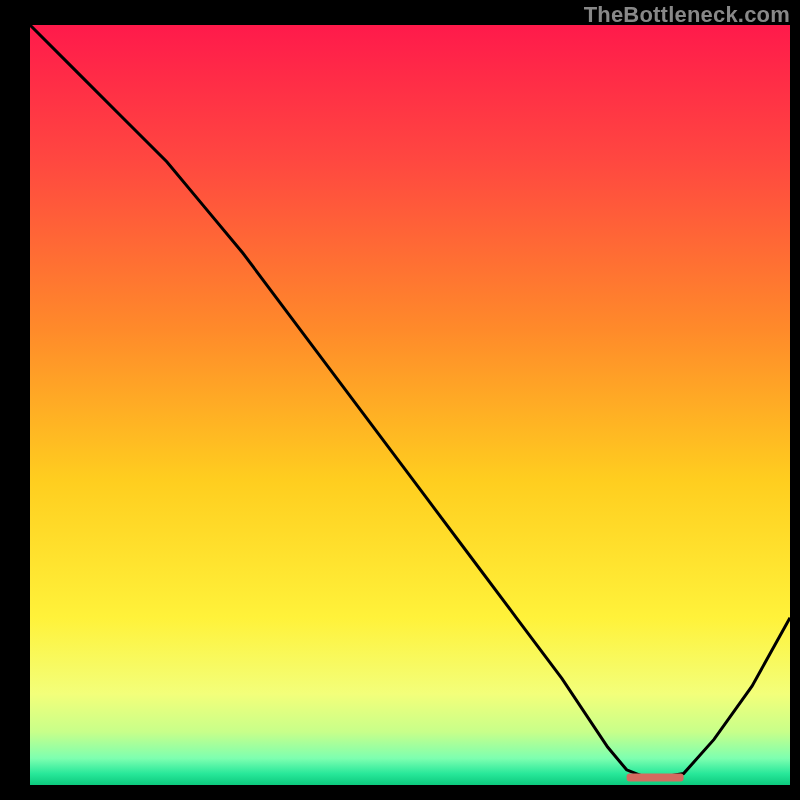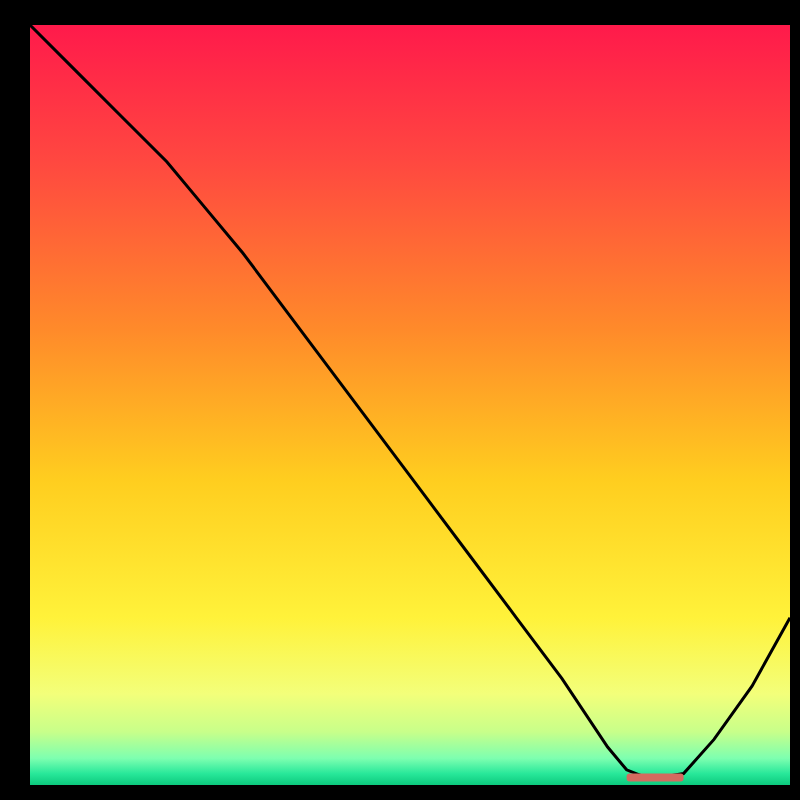--- a/index.html
+++ b/index.html
@@ -29,20 +29,21 @@
   svg {
     position: absolute;
     left: 0;
     top: 0;
   }
 </style>
 </head>
 <body>
 
 <div class="chart-wrap">
+  <div class="watermark">TheBottleneck.com</div>
 
   <svg id="chart-svg" width="800" height="800" viewBox="0 0 800 800">
     <defs>
       <linearGradient id="bg-grad" x1="0" y1="0" x2="0" y2="1">
           <stop offset="0%" stop-color="#ff1a4b"></stop>
           <stop offset="18%" stop-color="#ff4840"></stop>
           <stop offset="40%" stop-color="#ff8a2a"></stop>
           <stop offset="60%" stop-color="#ffce1f"></stop>
           <stop offset="78%" stop-color="#fff23a"></stop>
           <stop offset="88%" stop-color="#f3ff7a"></stop>

